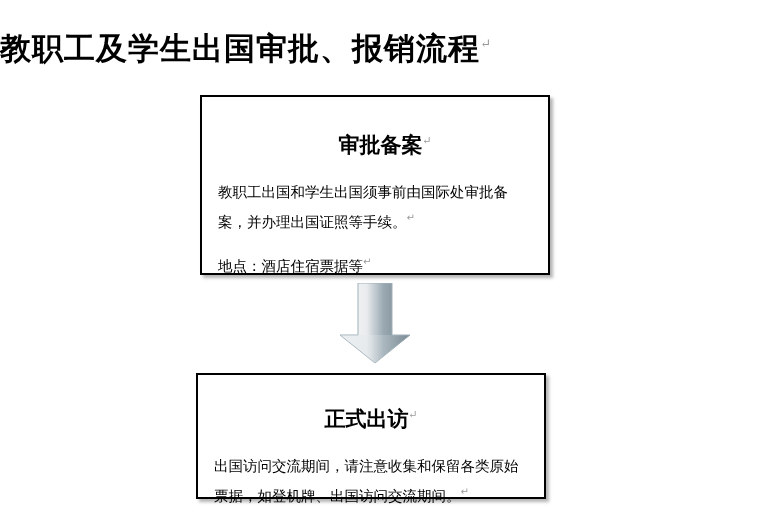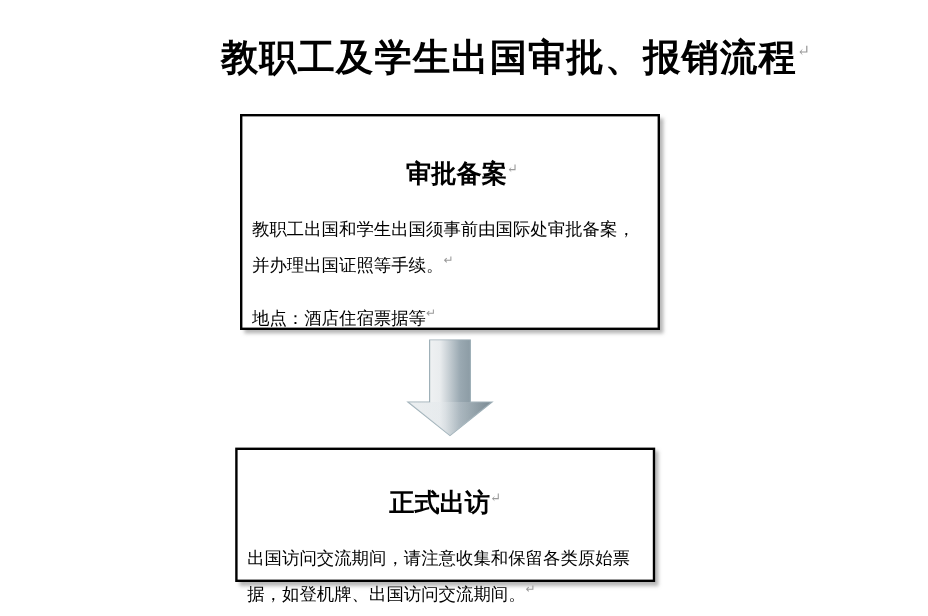--- a/index.html
+++ b/index.html
@@ -17,21 +17,21 @@
   #page {
     position: relative;
     width: 773px;
     height: 513px;
   }
   .title {
     position: absolute;
     left: 0;
     top: 24px;
     width: 676px;
-    text-align: right;
+    text-align: left;
     font-family: "DejaVu Serif", serif;
     font-weight: bold;
     font-size: 31px;
     line-height: 40px;
     color: #000000;
     letter-spacing: 1px;
     white-space: nowrap;
   }
   .title .mark {
     font-size: 13px;
@@ -49,21 +49,21 @@
   #box-approval {
     left: 200px;
     top: 95px;
     width: 350px;
     height: 180px;
   }
   #box-visit {
     left: 196px;
     top: 373px;
     width: 350px;
-    height: 112px;
+    height: 126px;
   }
   .box-heading {
     font-family: "DejaVu Serif", serif;
     font-weight: bold;
     font-size: 21px;
     line-height: 28px;
     text-align: center;
     color: #000000;
     margin: 0;
     padding: 0;
@@ -80,21 +80,21 @@
     font-weight: normal;
     color: #9a9a9a;
     vertical-align: super;
   }
   .box-para {
     font-family: "DejaVu Sans", sans-serif;
     font-size: 14.5px;
     line-height: 26px;
     color: #000000;
     margin: 0;
-    padding: 0 8px;
+    padding: 0 16px;
   }
   #box-approval .p1 { margin-top: 20px; }
   #box-approval .p2 { margin-top: 14px; }
   #box-visit .p1 { margin-top: 20px; }
   .box-para .mark {
     font-size: 10px;
     color: #9a9a9a;
     vertical-align: super;
   }
   #arrow {

